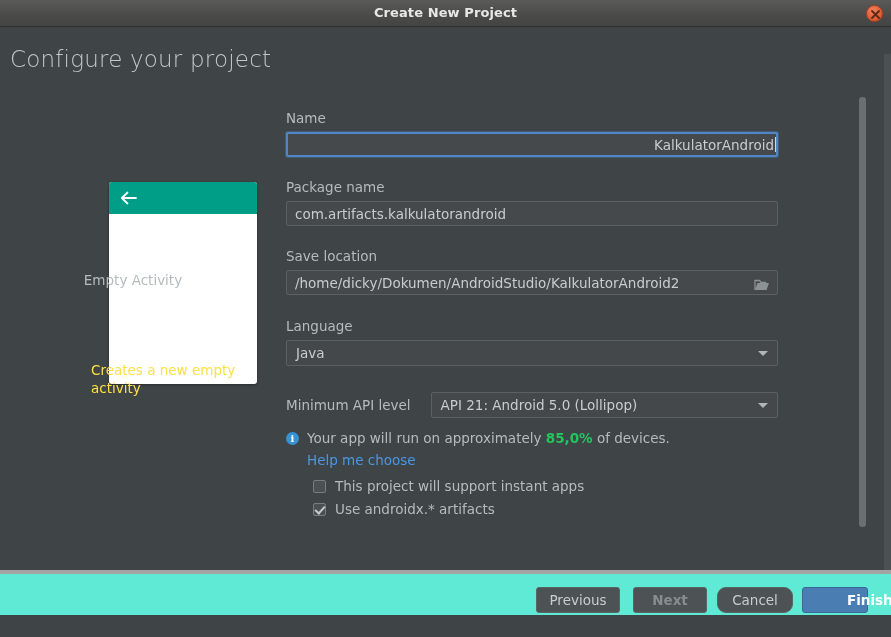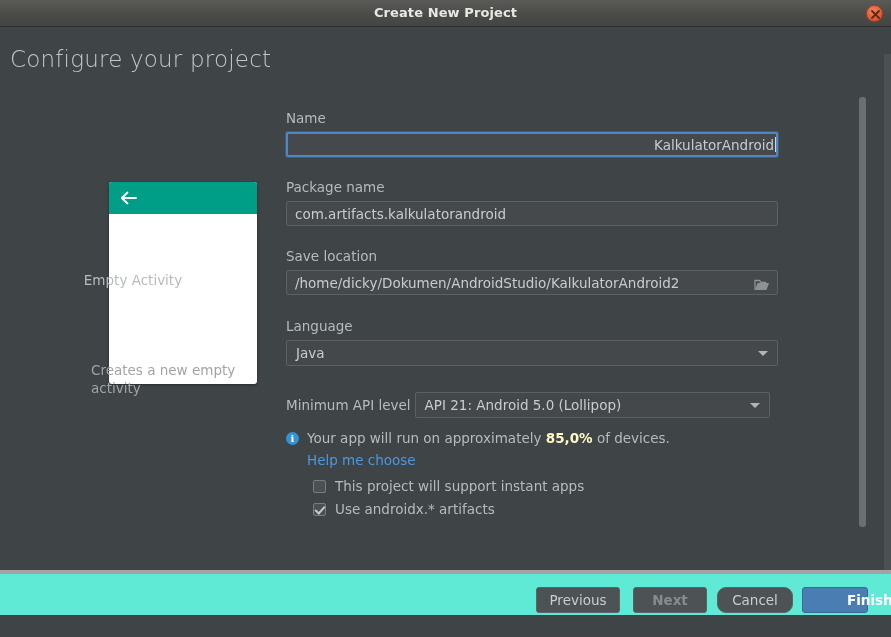--- a/index.html
+++ b/index.html
@@ -104,21 +104,21 @@
     text-align: center;
     font-size: 13.5px;
     color: #b6bbbe;
   }
   .template-desc {
     position: absolute;
     left: 91px; top: 334px;
     width: 160px;
     font-size: 13.5px;
     line-height: 18px;
-    color: #a3a3a3;
+    color: #fde047;
   }
 
   
   .form {
     position: absolute;
     left: 286px; top: 83px;
     width: 492px;
   }
   .field-label {
     font-size: 13.5px;
@@ -194,21 +194,21 @@
 
   .row-gap-a { height: 22px; }
   .row-gap-b { height: 23px; }
 
   .api-row {
     display: flex;
     align-items: center;
     margin-top: 26px;
   }
   .api-row .field-label { margin-bottom: 0; white-space: nowrap; }
-  .api-row .combo { width: 355px; margin-left: 4px; }
+  .api-row .combo { width: 355px; margin-left: 20px; }
 
   .info-row {
     display: flex;
     align-items: flex-start;
     margin-top: 12px;
   }
   .info-icon {
     width: 13px; height: 13px;
     border-radius: 50%;
     background: #3592d4;
@@ -219,21 +219,21 @@
     text-align: center;
     flex: none;
     margin-top: 2px;
     font-family: "DejaVu Serif", serif;
   }
   .info-text {
     font-size: 13.5px;
     color: #b6bbbe;
     margin-left: 8px;
   }
-  .info-text b { color: #fef9c3; font-weight: bold; }
+  .info-text b { color: #22c55e; font-weight: bold; }
 
   .link {
     display: inline-block;
     margin-left: 21px;
     margin-top: 6px;
     font-size: 13.5px;
     color: #4b97e0;
     cursor: pointer;
   }
 

